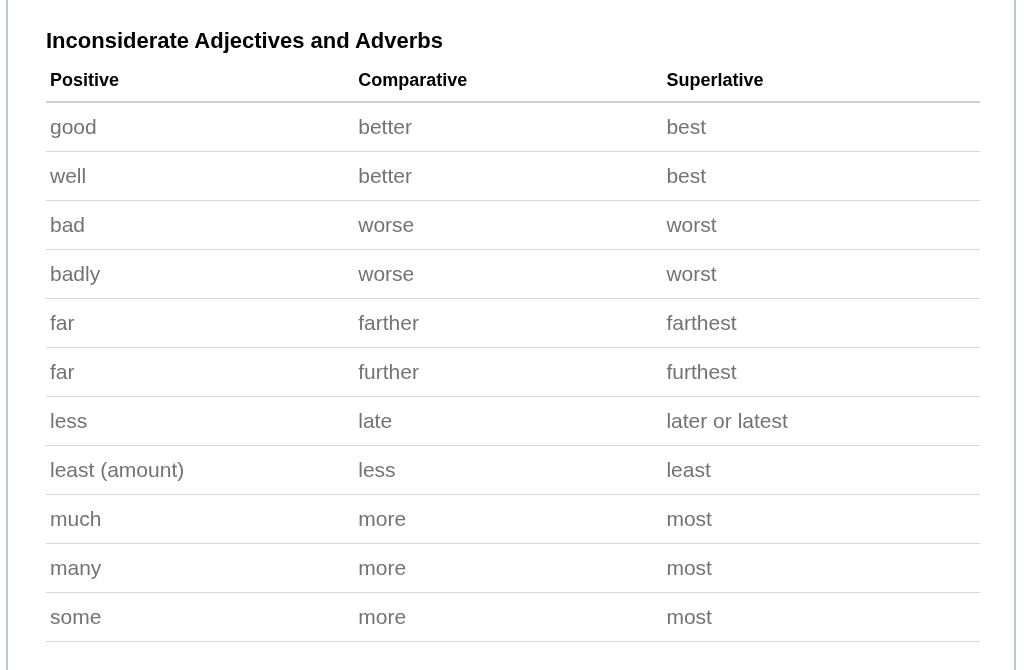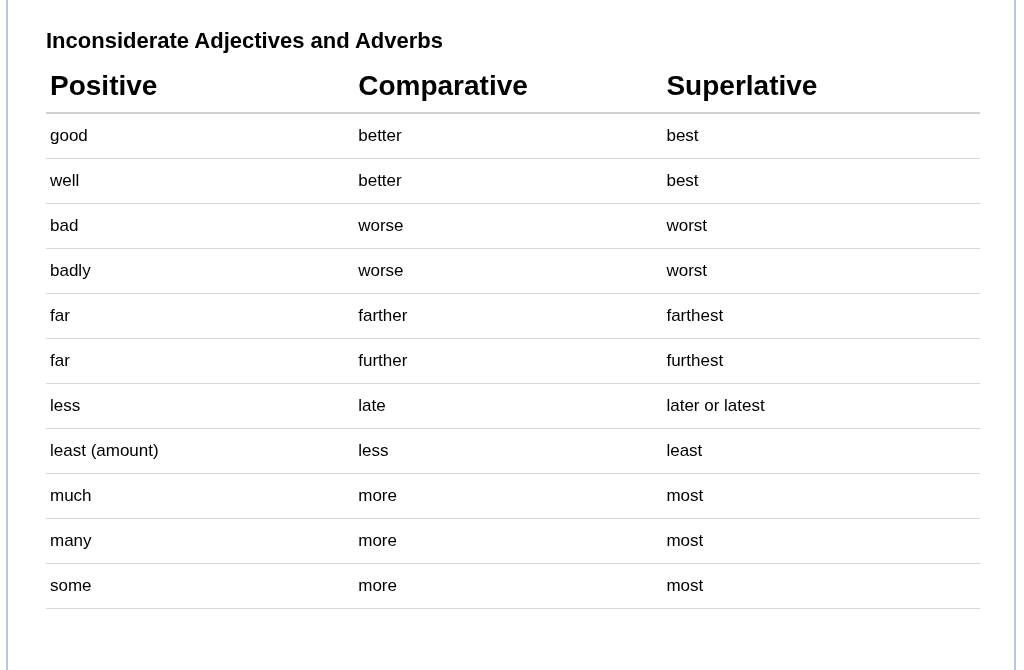--- a/index.html
+++ b/index.html
@@ -26,31 +26,31 @@
       font-weight: bold;
       color: #000000;
       margin-bottom: 10px;
     }
     table {
       width: 100%;
       border-collapse: collapse;
     }
     th {
       text-align: left;
-      font-size: 28px;
+      font-size: 18px;
       font-weight: bold;
       color: #000;
       padding: 6px 4px 10px 4px;
       border-bottom: 2px solid #d0d0d0;
     }
     td {
       text-align: left;
-      font-size: 17px;
+      font-size: 21px;
       font-weight: 400;
-      color: #000000;
+      color: #737373;
       padding: 12px 4px 12px 4px;
       border-bottom: 1px solid #d8d8d8;
     }
     th:nth-child(1), td:nth-child(1) { width: 33%; }
     th:nth-child(2), td:nth-child(2) { width: 33%; }
     th:nth-child(3), td:nth-child(3) { width: 34%; }
   </style>
 </head>
 <body>
 

